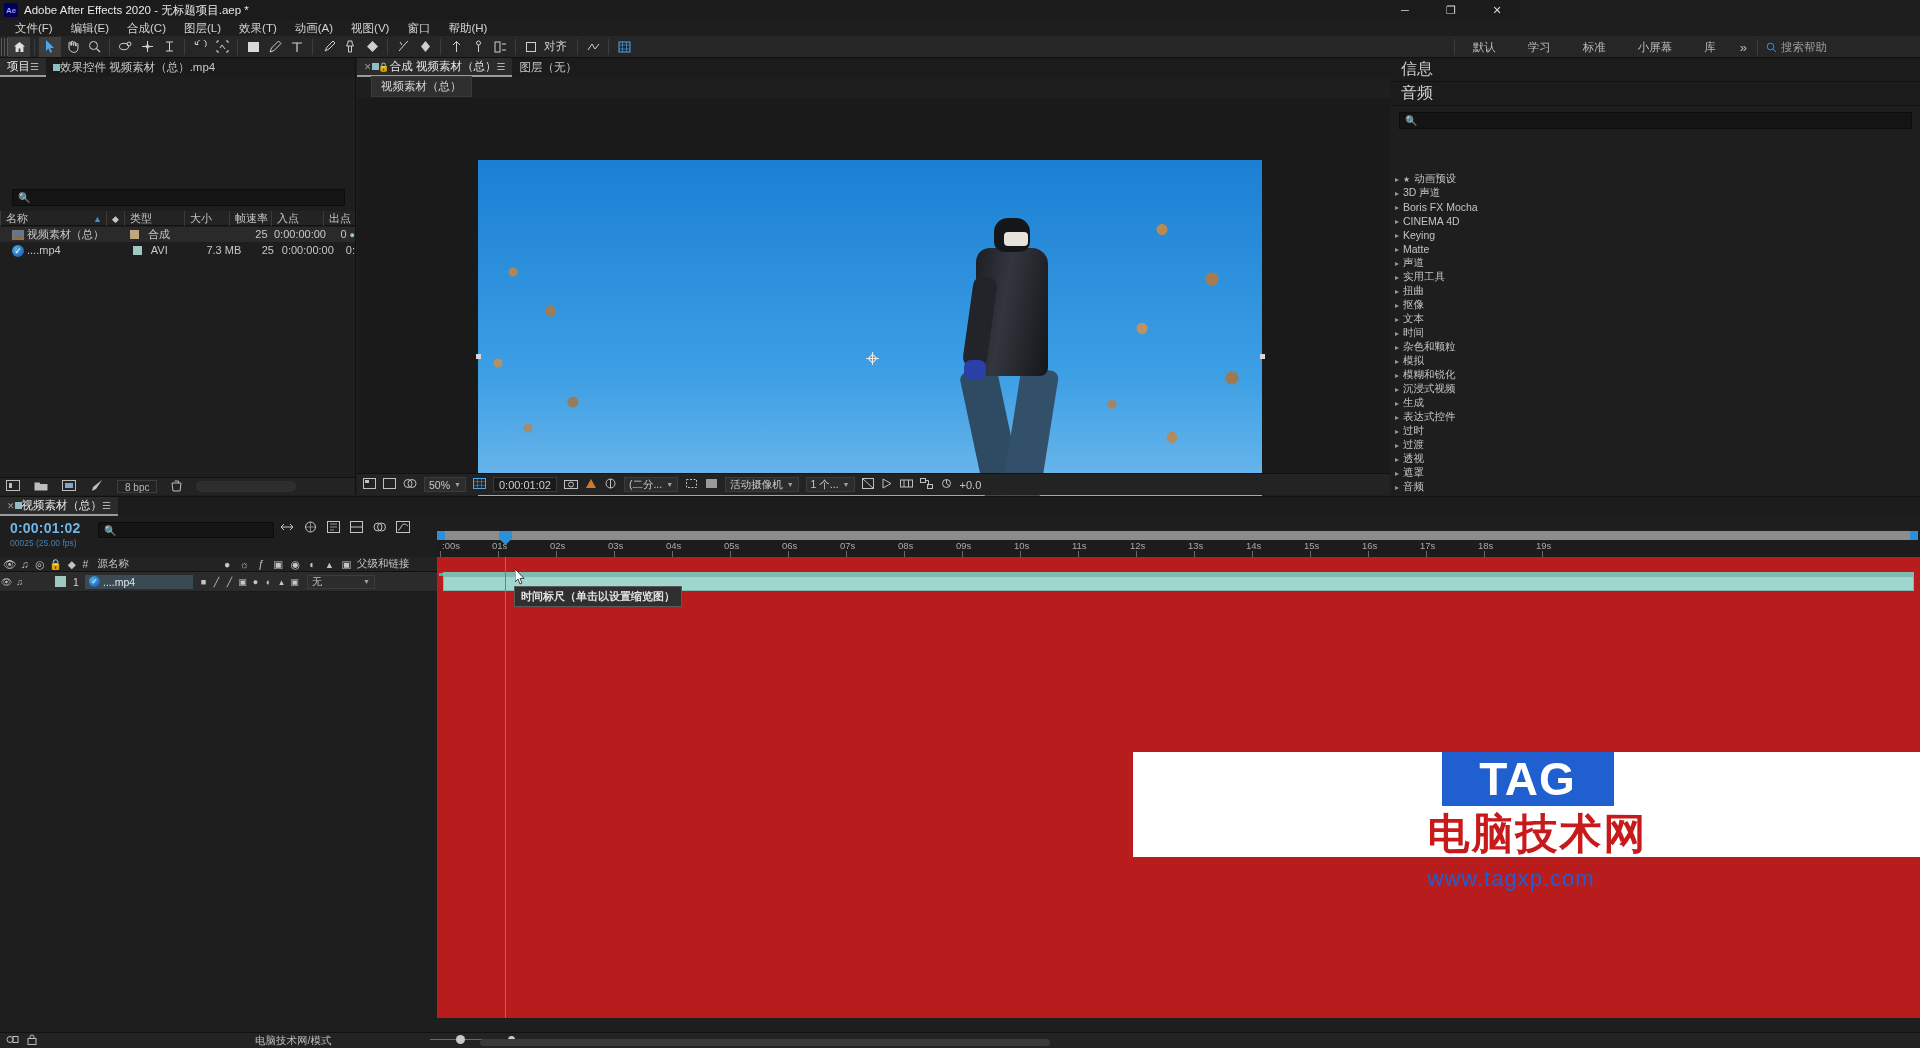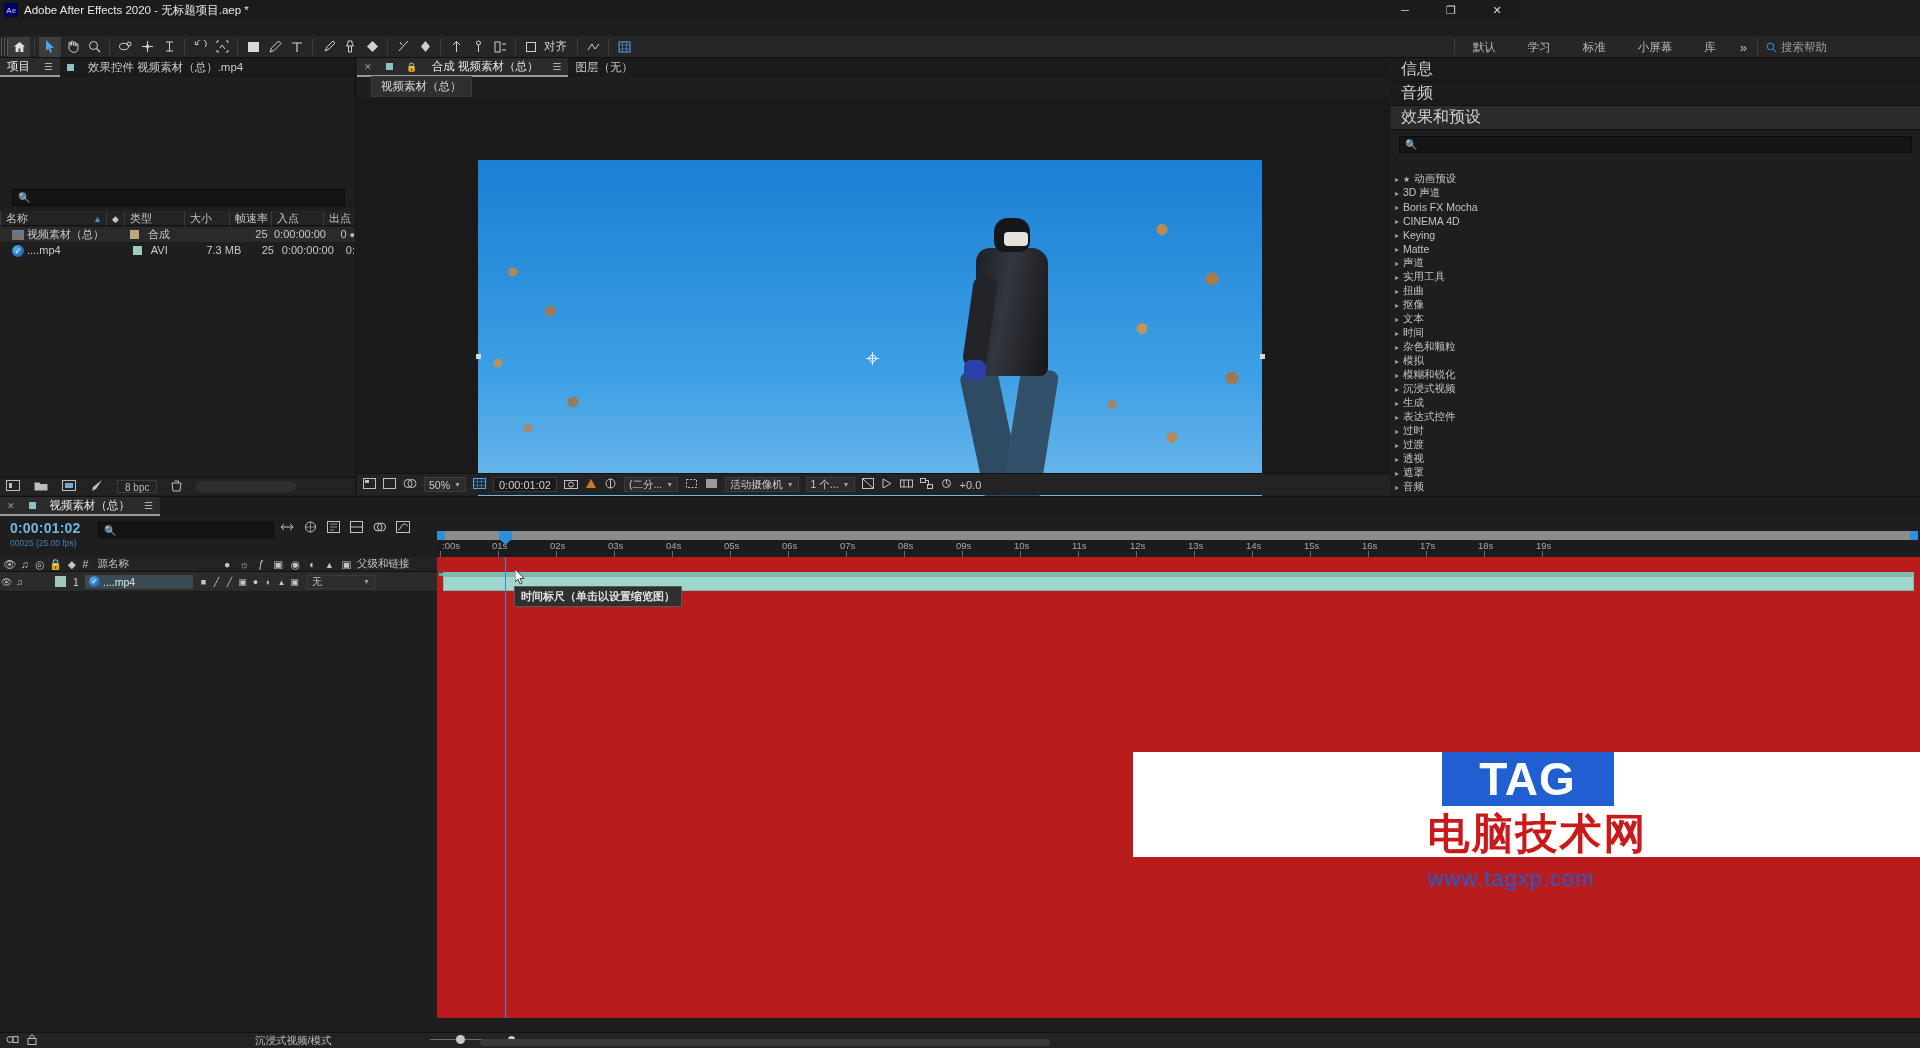--- a/index.html
+++ b/index.html
@@ -42,21 +42,21 @@
   .ws-sep { width:1px; height:16px; background:#3d3d3d; margin:0 2px; }
   .ws-item { font-size:11.5px; color:#b9b9b9; padding:0 16px; line-height:22px; }
   .ws-more { font-size:13px; color:#b9b9b9; padding:0 8px; }
   .search-help { display:flex; align-items:center; gap:4px; padding-left:6px;
     width:160px; font-size:11.5px; color:#9a9a9a; }
 
   
   .panel { position:absolute; background:#1e1e1e; }
   .ptabs { height:19px; background:#1b1b1b; display:flex; align-items:center;
     font-size:11.5px; }
-  .ptab { display:flex; align-items:center; gap:14px; height:19px; padding:0 7px;
+  .ptab { display:flex; align-items:center; gap:0; height:19px; padding:0 7px;
     color:#c8c8c8; }
   .ptab.sel { background:#2b2b2b; color:#e6e6e6; }
   .ptab .x { font-size:9px; color:#9a9a9a; }
   .ptab .sq { width:7px; height:7px; background:#8fbfc4; }
   .ptab .lockico { font-size:9px; color:#b8b8b8; }
   .ptab .ham { font-size:10px; color:#b0b0b0; }
   .underline { border-bottom:2px solid #9a9a9a; }
 
   
   #project-panel { left:0; top:58px; width:356px; height:437px;
@@ -266,20 +266,31 @@
   <div class="titlebar">
     <div class="ae-logo">Ae</div>
     <div class="title-text">Adobe After Effects 2020 - 无标题项目.aep *</div>
     <div class="win-btns">
       <div class="win-btn">─</div>
       <div class="win-btn">❐</div>
       <div class="win-btn close">✕</div>
     </div>
   </div>
 
+  <div class="menubar">
+    <div class="menu-item">文件(F)</div>
+    <div class="menu-item">编辑(E)</div>
+    <div class="menu-item">合成(C)</div>
+    <div class="menu-item">图层(L)</div>
+    <div class="menu-item">效果(T)</div>
+    <div class="menu-item">动画(A)</div>
+    <div class="menu-item">视图(V)</div>
+    <div class="menu-item">窗口</div>
+    <div class="menu-item">帮助(H)</div>
+  </div>
 
   <div class="toolbar">
     <div class="grip"></div>
     <div class="tool home">
       <svg width="13" height="12" viewBox="0 0 13 12">
           <path d="M6.5 1 1 5.5h1.6V11h3V7.6h1.8V11h3V5.5H12z" fill="#e0e0e0"></path>
         </svg>
     </div>
     <div class="tsep"></div>
     <div class="tool active">
@@ -678,23 +689,20 @@
       <span>+0.0</span>
     </div>
   </div>
 
   <div class="panel" id="right-col">
     <div class="rtab">
       <span>信息</span>
     </div>
     <div class="rtab">
       <span>音频</span>
-    </div>
-    <div class="rtab underline" style="background:#2b2b2b;">
-      <span>效果和预设</span>
     </div>
     <div class="eff-search">
       <span style="font-size:10px;color:#b0b0b0;">🔍</span>
       <span></span>
     </div>
     <div class="eff-list">
       <div class="eff-item">
           <span class="tri">▸</span>
           <span class="star">★</span>
           <span>动画预设</span>
@@ -964,21 +972,21 @@
             <circle cx="4" cy="5.5" r="3" fill="none" stroke="#bdbdbd"></circle>
             <rect x="7" y="2.5" width="5" height="6" fill="none" stroke="#bdbdbd"></rect>
           </svg>
       </span>
       <span>
         <svg width="10" height="11" viewBox="0 0 10 11">
             <rect x="1" y="4.5" width="8" height="6" fill="none" stroke="#bdbdbd"></rect>
             <path d="M3 4.5V3a2 2 0 014 0v1.5" fill="none" stroke="#bdbdbd"></path>
           </svg>
       </span>
-      <span style="margin-left:210px">沉浸式视频/模式</span>
+      <span style="margin-left:210px">电脑技术网/模式</span>
       <div class="zoomslider">
         <div class="zs-track"></div>
         <div class="zs-knob" style="left:26px"></div>
         <div class="zs-knob" style="left:78px;width:7px;height:7px;top:1px"></div>
       </div>
       <div class="hscroll"></div>
     </div>
   </div>
 
   <div class="wm">

